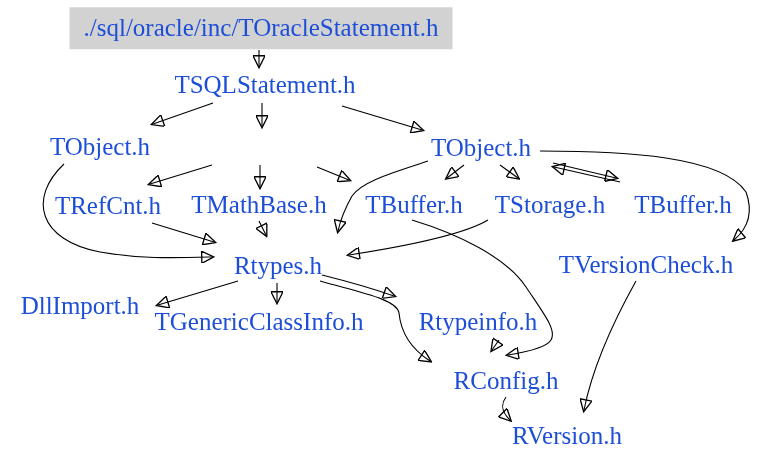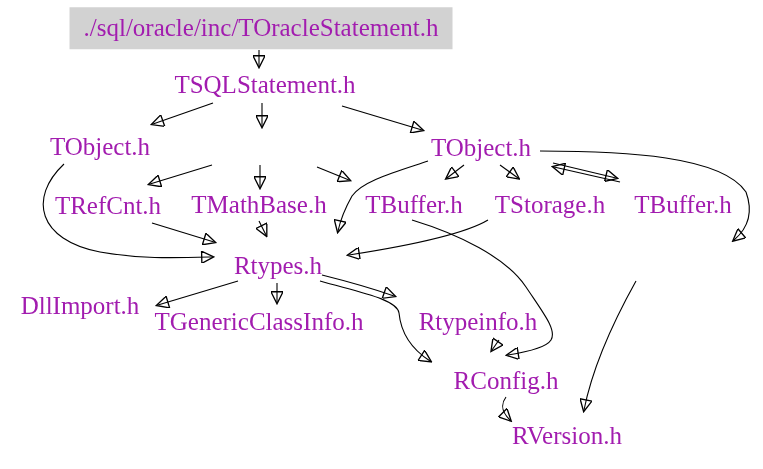--- a/index.html
+++ b/index.html
@@ -25,21 +25,21 @@
   .edges-layer path {
     fill: none;
     stroke: #000000;
     stroke-width: 1.1;
   }
   .node {
     position: absolute;
     transform: translate(-50%, -50%);
     white-space: nowrap;
     font-size: 25px;
-    color: #a21caf;
+    color: #1d4ed8;
     line-height: 1.1;
   }
   .node.root {
     background: #d2d2d2;
     padding: 7px 14px;
   }
 </style>
 </head>
 <body>
 
@@ -81,19 +81,20 @@
   <div class="node root" style="left:261px; top:28px;">./sql/oracle/inc/TOracleStatement.h</div>
   <div class="node" style="left:265px; top:85px;">TSQLStatement.h</div>
   <div class="node" style="left:100px; top:147px;">TObject.h</div>
   <div class="node" style="left:481px; top:148px;">TObject.h</div>
   <div class="node" style="left:108px; top:206px;">TRefCnt.h</div>
   <div class="node" style="left:259px; top:205px;">TMathBase.h</div>
   <div class="node" style="left:414px; top:205px;">TBuffer.h</div>
   <div class="node" style="left:550px; top:205px;">TStorage.h</div>
   <div class="node" style="left:683px; top:205px;">TBuffer.h</div>
   <div class="node" style="left:278px; top:266px;">Rtypes.h</div>
+  <div class="node" style="left:646px; top:265px;">TVersionCheck.h</div>
   <div class="node" style="left:80px; top:306px;">DllImport.h</div>
   <div class="node" style="left:259px; top:322px;">TGenericClassInfo.h</div>
   <div class="node" style="left:478px; top:322px;">Rtypeinfo.h</div>
   <div class="node" style="left:506px; top:381px;text-align:right;">RConfig.h</div>
   <div class="node" style="left:567px; top:436px;">RVersion.h</div>
 
 </div>
 
 </body></html>

